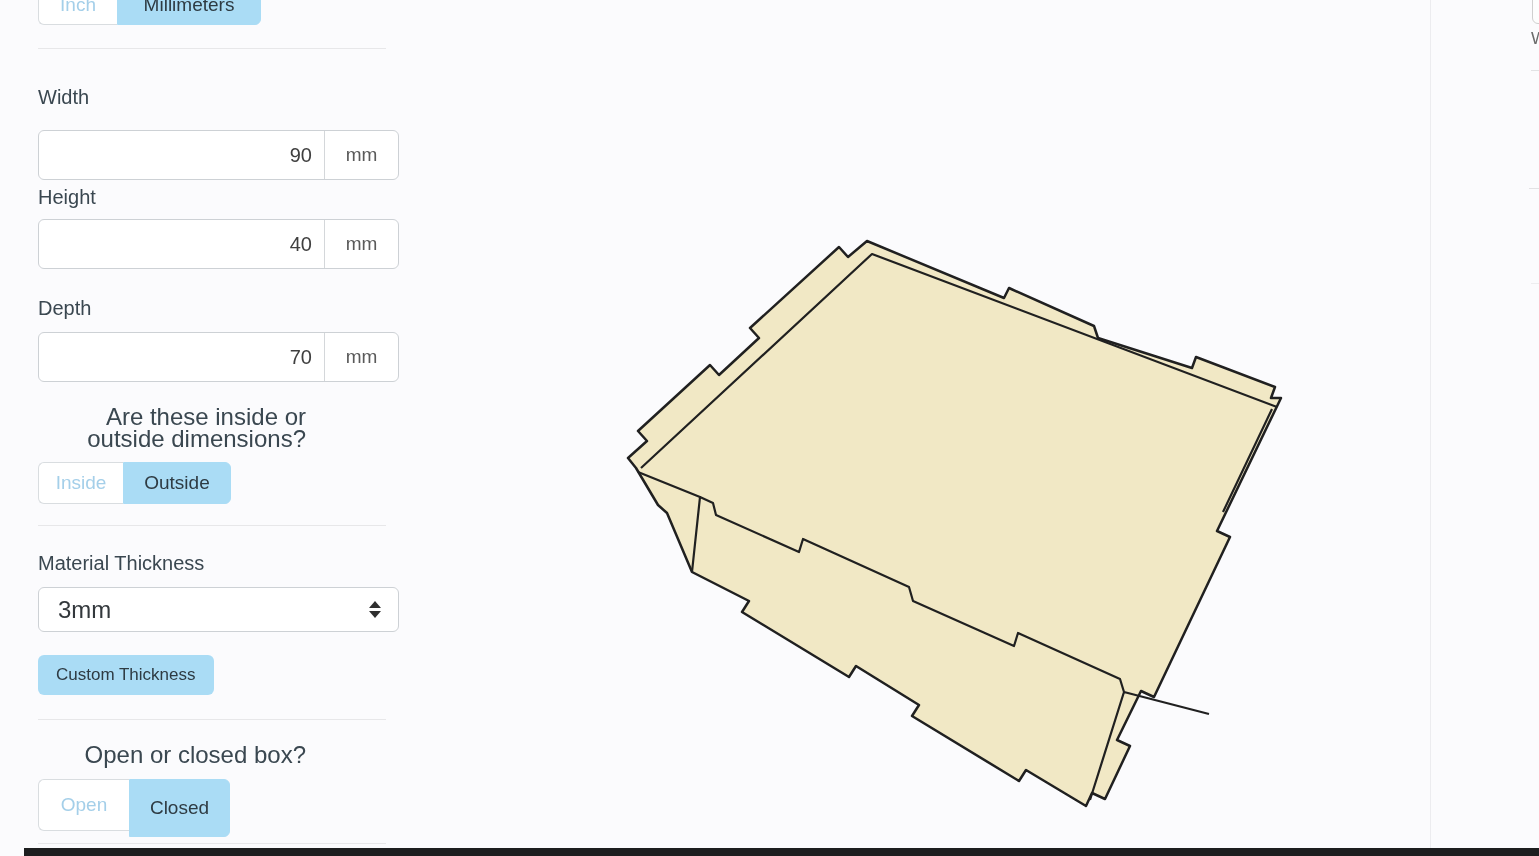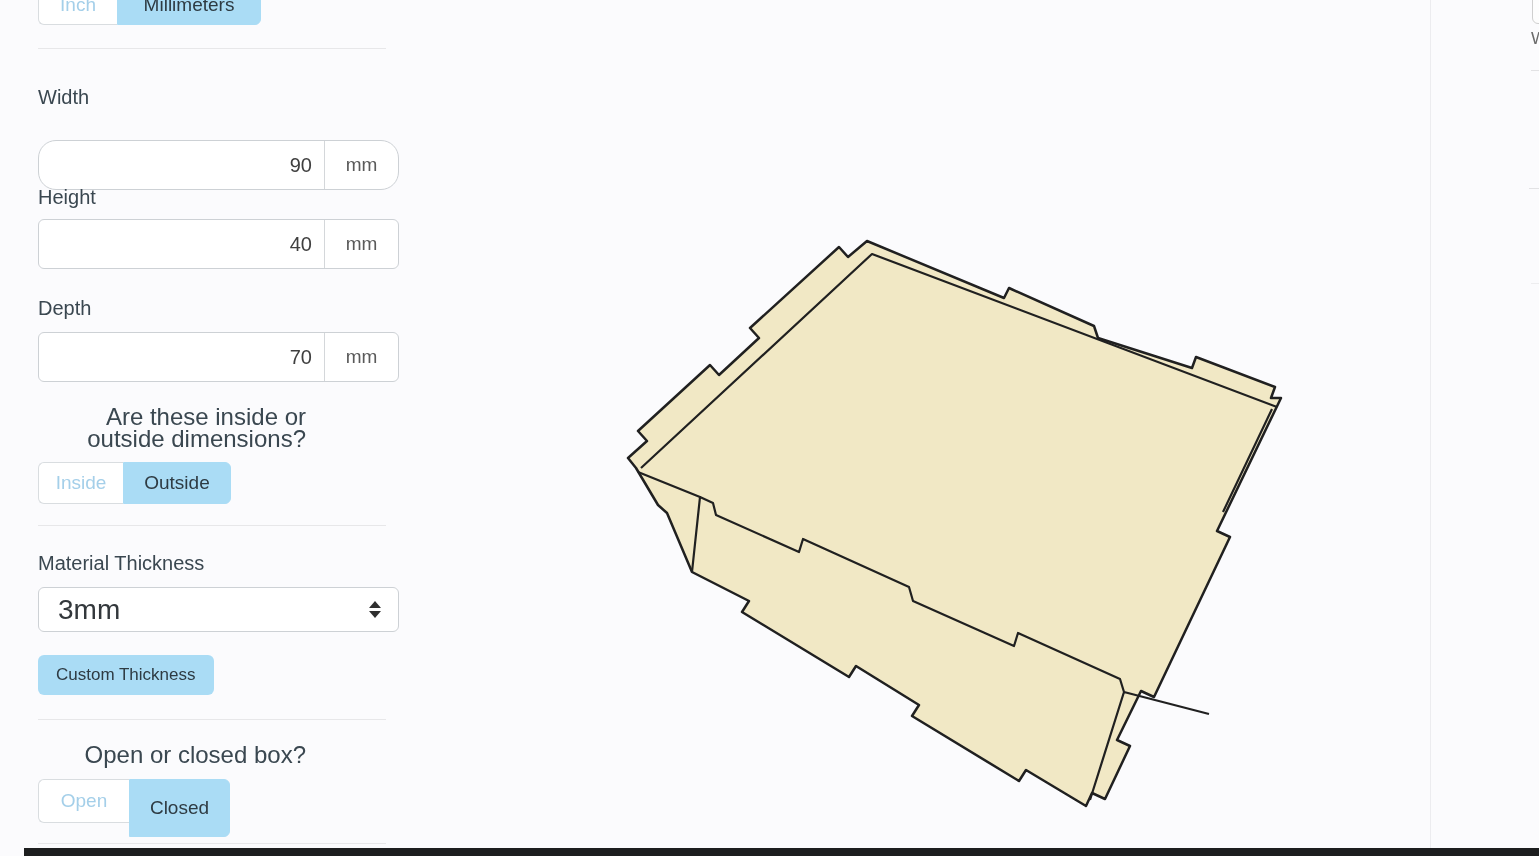--- a/index.html
+++ b/index.html
@@ -27,21 +27,21 @@
                        font-family: "Liberation Sans", sans-serif;
                        font-size: 20px; color: #3f3f3f; padding-right: 12px; background: transparent; }
   .addon { width: 74px; border-left: 1px solid #d4d7da; display: flex; align-items: center;
            justify-content: center; font-size: 19px; color: #5a5a5a; }
 
   .question { position: absolute; left: 2px; width: 280px; font-size: 24px; line-height: 22px; color: #3a4750; text-align: right; }
 
   .select-box { position: absolute; left: 14px; width: 361px; height: 45px;
                 border: 1px solid #cdd1d5; border-radius: 6px; background: #fff;
                 display: flex; align-items: center; cursor: pointer; }
-  .select-box .sel-text { font-size: 28px; color: #33383c; padding-left: 19px; flex: 1; }
+  .select-box .sel-text { font-size: 24px; color: #33383c; padding-left: 19px; flex: 1; }
   .updown { display: flex; flex-direction: column; align-items: center; gap: 3px; margin-right: 17px; }
   .updown .tri-up { width: 0; height: 0; border-left: 6px solid transparent;
                     border-right: 6px solid transparent; border-bottom: 7px solid #2f2f2f; }
   .updown .tri-down { width: 0; height: 0; border-left: 6px solid transparent;
                       border-right: 6px solid transparent; border-top: 7px solid #2f2f2f; }
 
   .btn-blue { position: absolute; left: 14px; height: 40px; background: #aadcf5; color: #2e3b43;
               border: none; border-radius: 6px; font-family: "Liberation Sans", sans-serif;
               font-size: 17px; padding: 0 18px; cursor: pointer; }
 
@@ -69,21 +69,21 @@
   <div class="panel">
 
     <div class="seg-group" style="left:14px; top:-15px;">
       <div class="seg" style="width:79px; height:40px;">Inch</div>
       <div class="seg active" style="width:144px; height:40px;">Millimeters</div>
     </div>
 
     <div class="hr" style="top:48px;"></div>
 
     <div class="field-label" style="top:86px;">Width</div>
-    <div class="input-group" style="top:140px;border-radius:18px;">
+    <div class="input-group" style="top:130px;">
       <input type="text" value="90" style="">
       <div class="addon">mm</div>
     </div>
 
     <div class="field-label" style="top:186px;">Height</div>
     <div class="input-group" style="top:219px;">
       <input type="text" value="40" style="">
       <div class="addon">mm</div>
     </div>
 
@@ -111,21 +111,21 @@
       </div>
     </div>
 
     <button class="btn-blue" style="top:655px;">Custom Thickness</button>
 
     <div class="hr" style="top:719px;"></div>
 
     <div class="question" style="top:744px;">Open or closed box?</div>
 
     <div class="seg-group" style="left:14px; top:779px;">
-      <div class="seg" style="width:91px; height:44px;">Open</div>
+      <div class="seg" style="width:91px; height:52px;">Open</div>
       <div class="seg active" style="width:101px; height:58px;">Closed</div>
     </div>
 
     <div class="hr" style="top:843px;"></div>
   </div>
 
   <div class="canvas">
     <svg width="1539" height="848" viewBox="0 0 1539 848">
       <path fill="#f1e8c5" stroke="#202020" stroke-width="2.5" stroke-linejoin="round" d="M 604 458 L 623 441 L 614 431 L 686 365 L 695 375 L 735 338 L 726 328 L 815 247 L 824 257 L 843 241 L 980 298 L 985 288 L 1070 326 L 1074 338 L 1168 368 L 1172 357 L 1251 387 L 1247 398 L 1257 398 L 1193 531 L 1206 537 L 1130 697 L 1117 691 L 1093 740 L 1106 746 L 1081 799 L 1068 793 L 1062 806 L 1002 770 L 995 781 L 888 716 L 895 705 L 832 666 L 825 677 L 718 612 L 725 601 L 668 572 L 643 513 L 634 505 L 612 468 Z"></path>
       <path fill="none" stroke="#202020" stroke-width="2.2" stroke-linejoin="round" d="M 617 468 L 848 254 L 1253 407 M 614 472 L 676 497 L 668 572 M 676 497 L 689 503 L 692 515 L 775 552 L 779 539 L 885 587 L 889 601 L 990 646 L 994 633 L 1096 679 L 1100 692 L 1185 714 M 1100 692 L 1066 800 M 1248 409 L 1199 512"></path>

